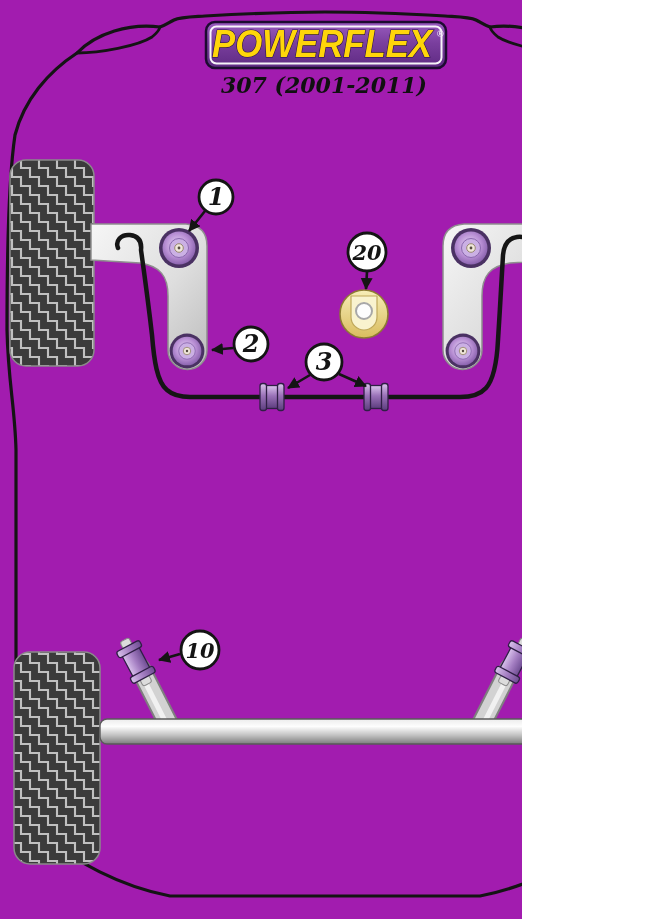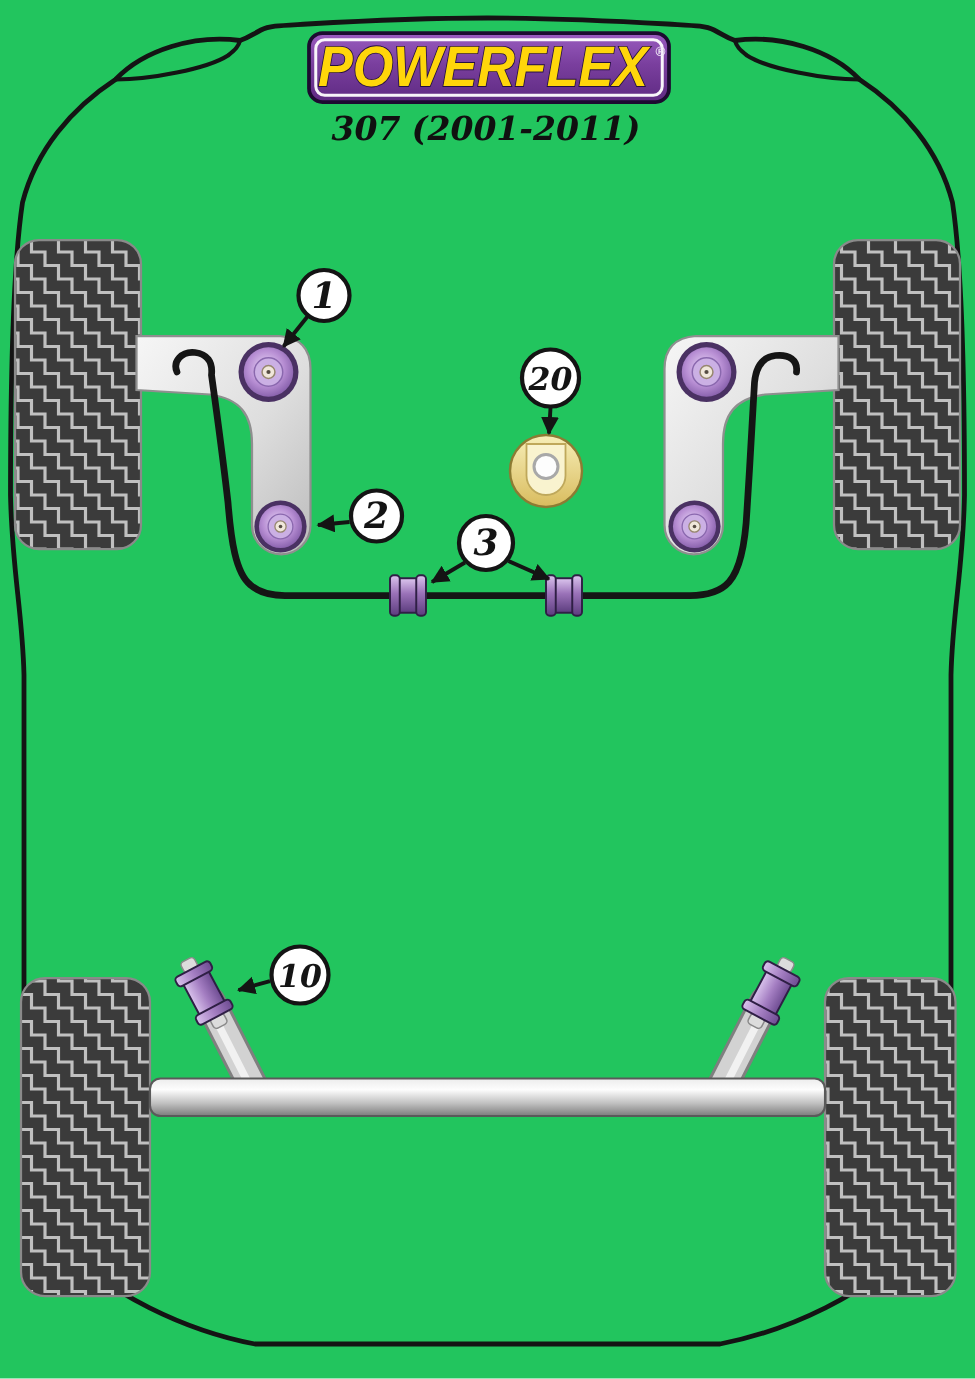--- a/index.html
+++ b/index.html
@@ -1,16 +1,16 @@
 <!DOCTYPE html>
 <html><head>
 <meta charset="utf-8">
 <style>
   html,body{margin:0;padding:0;background:#ffffff;}
-  .stage{width:650px;height:919px;position:relative;background:#22c55e;overflow:hidden;}
+  .stage{width:522px;height:919px;position:relative;background:#a21caf;overflow:hidden;}
   svg{display:block;}
   text{user-select:none;}
   .callout-num{font-family:"DejaVu Serif",serif;font-style:italic;font-weight:bold;fill:#141414;}
   .model-label{font-family:"DejaVu Serif",serif;font-style:italic;font-weight:bold;fill:#101010;}
   .logo-text{font-family:"Liberation Sans",sans-serif;font-style:italic;font-weight:bold;
              fill:#FFD60A;stroke:#241040;stroke-width:1.2px;paint-order:stroke;}
   .reg-mark{font-family:"Liberation Sans",sans-serif;font-weight:bold;fill:#efe6f6;}
 </style>
 </head>
 <body>

